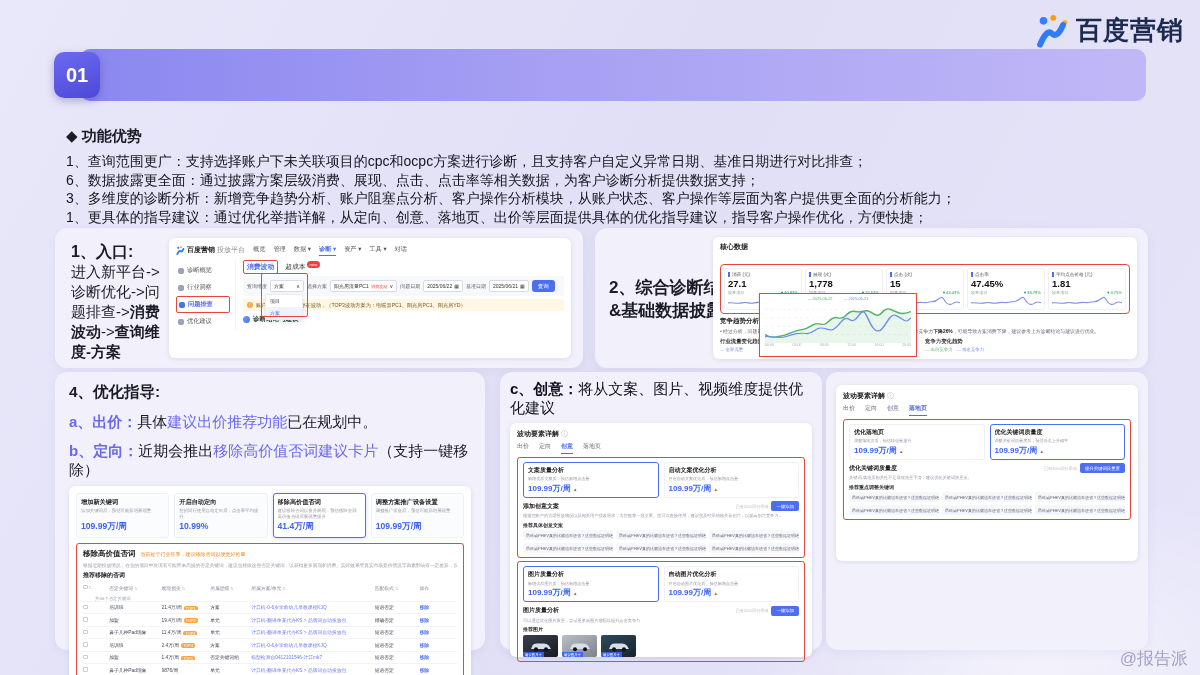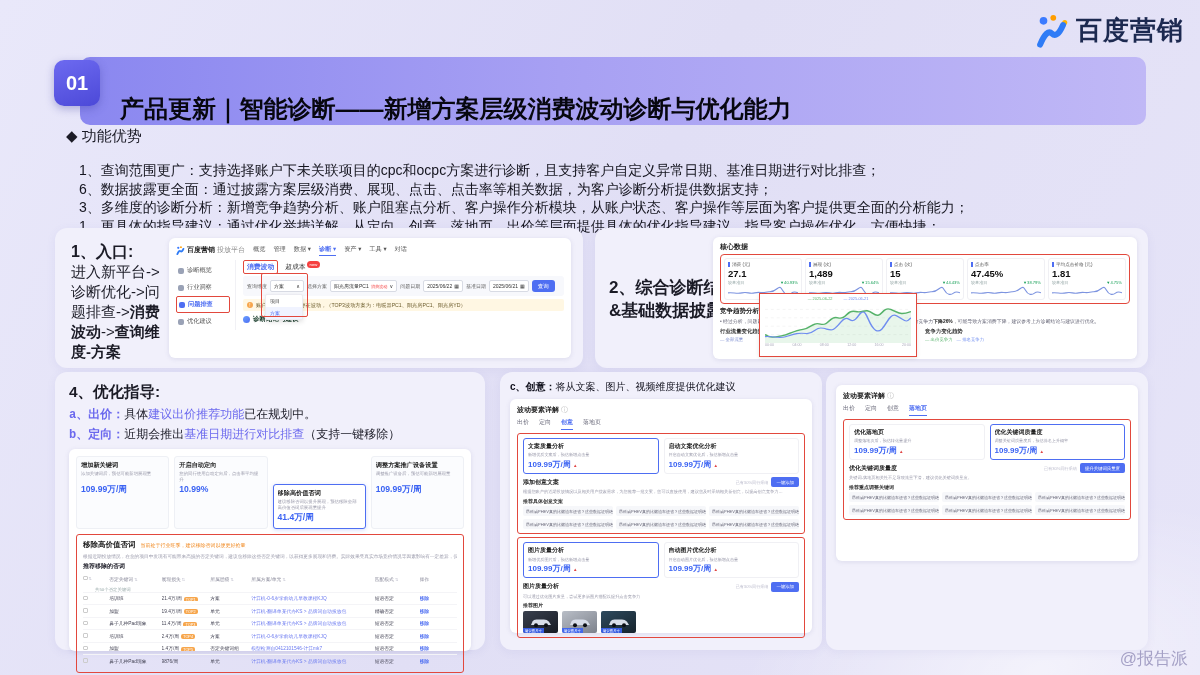--- a/index.html
+++ b/index.html
@@ -10,32 +10,32 @@
   .corner { position:absolute; right:-150px; bottom:-160px; width:620px; height:330px;
             background:radial-gradient(ellipse at center, rgba(255,255,255,.55), rgba(255,255,255,0) 70%);
             transform:rotate(-10deg); }
 
   
   .logo { position:absolute; top:13px; right:16px; display:flex; align-items:center; gap:7px; }
   .logo svg { width:34px; height:34px; }
   .logo-text { font-size:26px; font-weight:800; color:#1c2950; letter-spacing:1px; }
 
   
-  .banner { position:absolute; left:80px; top:57px; width:1066px; height:68px; border-radius:10px;
+  .banner { position:absolute; left:80px; top:49px; width:1066px; height:52px; border-radius:10px;
             background:linear-gradient(90deg,#8a87f0 0%,#a7a0f3 45%,#c0b8f6 100%);
-            display:flex; align-items:flex-end; padding-left:40px; }
+            display:flex; align-items:flex-start; padding-left:40px; }
   .banner-badge { position:absolute; left:-26px; top:3px; width:46px; height:46px; border-radius:10px;
             background:linear-gradient(160deg,#6d6af0,#4c49d8); color:#fff; font-size:20px; font-weight:800;
             display:flex; align-items:center; justify-content:center; box-shadow:0 3px 8px rgba(60,60,160,.35); }
   .banner-title { font-size:24px; font-weight:800; color:#07070f; }
 
   
   .features { position:absolute; left:66px; top:127px; width:1080px; }
-  .features-heading { font-size:15px; font-weight:400; margin-bottom:15px; }
-  .feature-line { font-size:14px; line-height:18.5px; color:#15151f;margin-left:13px; }
+  .features-heading { font-size:15px; font-weight:700; margin-bottom:6px; }
+  .feature-line { font-size:14px; line-height:18.5px; color:#15151f; }
 
   
   .panel { position:absolute; background:#f1f0fb; border-radius:12px; box-shadow:0 2px 10px rgba(100,100,180,.08); }
   .shot { background:#fff; border-radius:6px; box-shadow:0 1px 5px rgba(90,90,150,.14); }
   .redbox { border:1.4px solid #e2483d; border-radius:4px; }
 
   
   .p1 { left:55px; top:228px; width:528px; height:140px; }
   .p1-label { position:absolute; left:16px; top:14px; width:100px; font-size:15px; line-height:20px; }
   .p1-title { font-size:16px; font-weight:800; }
@@ -74,21 +74,21 @@
   .warn-dot { width:6px; height:6px; border-radius:50%; background:#f7a64c; color:#fff; font-size:4.5px; display:flex;
               align-items:center; justify-content:center; flex:none; }
   .s1-concl { margin-top:4px; display:flex; align-items:center; gap:3px; font-size:6.5px; font-weight:700; color:#243; }
   .concl-dot { width:7px; height:7px; border-radius:50%; background:linear-gradient(140deg,#6aa0ff,#4e6ef2); flex:none; }
 
   
   .p2 { left:595px; top:228px; width:553px; height:140px; }
   .p2-label { position:absolute; left:14px; top:48px; font-size:17px; font-weight:800; line-height:23px; }
   .p2-shot { position:absolute; left:118px; top:9px; width:424px; height:122px; padding:5px 7px; }
   .s2-core { font-size:7px; font-weight:800; color:#222; }
-  .s2-metrics { display:flex; gap:3px; padding:3px; margin-top:2px; }
+  .s2-metrics { display:flex; gap:3px; padding:3px; margin-top:12px; }
   .m-card { flex:1; min-width:0; background:#fff; border:1px solid #f0f0f4; border-radius:3px; padding:3px 3px 2px; }
   .m-name { display:flex; align-items:center; gap:2px; font-size:4.6px; color:#555; white-space:nowrap; overflow:hidden; }
   .m-bar { width:2px; height:5px; background:#4e6ef2; flex:none; }
   .m-value { font-size:9.5px; font-weight:800; color:#111; margin:1px 0; }
   .m-cmp { display:flex; justify-content:space-between; font-size:4.1px; }
   .m-base { color:#9aa; } .m-chg { color:#18a058; }
   .spark { width:100%; height:11px; display:block; margin-top:1px; }
   .s2-trend { margin-top:3px; position:relative; }
   .s2-ttl { font-size:6.5px; font-weight:800; color:#222; }
   .s2-ttl .info { color:#b9b9c9; font-weight:400; }
@@ -101,27 +101,27 @@
   .lg-green { color:#56b26a; } .lg-blue { color:#6f8df0; margin-left:4px; }
   .s2-chart { position:absolute; left:46px; top:56px; width:158px; height:64px; background:#fff; z-index:5;
               border:1.3px solid #e2483d; padding:2px 5px; box-shadow:0 1px 4px rgba(0,0,0,.1); }
   .s2-chart-leg { display:flex; justify-content:center; gap:7px; font-size:3.9px; }
   .s2-chart svg { width:100%; height:42px; display:block; }
   .s2-ticks { display:flex; justify-content:space-between; font-size:3.6px; color:#aab; }
 
   
   .p3 { left:55px; top:372px; width:430px; height:278px; padding:10px 14px; }
   .p3-title { font-size:15.5px; font-weight:800; }
-  .p3-line { font-size:12px; margin-top:3px;font-family:Liberation Mono, monospace; }
+  .p3-line { font-size:15px; margin-top:10px; }
   .pl { color:#6b68ee; font-weight:800; }
   .plk { color:#6b68ee; }
   .p3-shot { margin-top:6px; padding:7px; height:202px; }
   .g-cards { display:flex; gap:5px; }
   .g-card { flex:1; min-width:0; background:#fbfcfe; border:1px solid #eef0f5; border-radius:3px; padding:4px; }
-  .g-card.hl { background:#fff; border:1.2px solid #4e6ef2; box-shadow:0 1px 4px rgba(78,110,242,.25);margin-top:28px; }
+  .g-card.hl { background:#fff; border:1.2px solid #4e6ef2; box-shadow:0 1px 4px rgba(78,110,242,.25); }
   .g-t { font-size:6.2px; font-weight:800; color:#222; white-space:nowrap; overflow:hidden; }
   .g-d { font-size:4.4px; color:#99a; line-height:5.6px; height:11px; overflow:hidden; margin-top:1px; }
   .g-v { font-size:8.6px; font-weight:800; color:#3b63f3; margin-top:2px; }
   .neg { margin-top:5px; border:1.3px solid #e2483d; border-radius:3px; padding:5px 6px; }
   .neg-trow { display:flex; align-items:baseline; gap:5px; }
   .neg-title { font-size:7.5px; font-weight:800; color:#222; }
   .neg-tip { font-size:5px; color:#f08519; }
   .neg-desc { font-size:4.7px; color:#99a; white-space:nowrap; overflow:hidden; margin-top:2.5px; }
   .neg-lt { font-size:6px; font-weight:800; margin-top:3px; }
   .tbl { margin-top:2px; }
@@ -134,21 +134,21 @@
   .cbx { width:4.5px; height:4.5px; border:1px solid #ccc; border-radius:1px; display:inline-block; }
   .topbadge { background:#f7a64c; color:#fff; font-size:3.8px; border-radius:2px; padding:.5px 2px; margin-left:2px; }
   .topbadge:empty { display:none; }
   .lnk { color:#6a79f0; }
   .op { color:#4e6ef2; font-weight:700; }
   .cnt { font-size:4.4px; color:#9aa; padding:2px 0 0 12px; }
 
   
   .pc { left:500px; top:372px; width:322px; height:278px; padding:8px 10px; }
   .pd { left:826px; top:372px; width:322px; height:278px; padding:8px 10px; }
-  .cd-head { font-size:10px; color:#10101c; }
+  .cd-head { font-size:15px; color:#10101c; }
   .cd-head b { font-weight:800; }
   .cd-card { margin-top:5px; padding:6px 7px; }
   .pc .cd-card { height:234px; } .pd .cd-card { height:176px; }
   .dt { font-size:7px; font-weight:800; color:#222; }
   .dt .info { color:#bbb; font-weight:400; }
   .tabs { display:flex; gap:10px; font-size:6px; color:#667; margin-top:3px; }
   .tabs span { padding-bottom:1.5px; }
   .pc .tabs span:nth-child(3), .pd .tabs span:nth-child(4) { color:#4e6ef2; font-weight:700; border-bottom:1.5px solid #4e6ef2; }
   .rb { margin-top:3px; border:1.3px solid #e2483d; border-radius:3px; padding:4px 5px; }
   .cd-cards { display:flex; gap:5px; }
@@ -188,21 +188,20 @@
       <circle cx="10" cy="8" r="4.5" fill="#3b7bff"></circle>
       <circle cx="21.5" cy="4.5" r="3.4" fill="#ff9d00"></circle>
       <circle cx="35" cy="10" r="3" fill="#ffb300"></circle>
       <path d="M6,36 Q14,17 20,23 Q26,29 33,13" stroke="#2f7cf6" stroke-width="7" fill="none" stroke-linecap="round"></path>
     </svg>
     <span class="logo-text">百度营销</span>
   </div>
 
   <div class="banner">
     <div class="banner-badge">01</div>
-    <div class="banner-title">产品更新｜智能诊断——新增方案层级消费波动诊断与优化能力</div>
   </div>
 
   <div class="features">
     <div class="features-heading">◆ 功能优势</div>
     <div>
         <div class="feature-line">1、查询范围更广：支持选择账户下未关联项目的cpc和ocpc方案进行诊断，且支持客户自定义异常日期、基准日期进行对比排查；</div>
         <div class="feature-line">6、数据披露更全面：通过披露方案层级消费、展现、点击、点击率等相关数据，为客户诊断分析提供数据支持；</div>
         <div class="feature-line">3、多维度的诊断分析：新增竞争趋势分析、账户阻塞点分析、客户操作分析模块，从账户状态、客户操作等层面为客户提供更全面的分析能力；</div>
         <div class="feature-line">1、更具体的指导建议：通过优化举措详解，从定向、创意、落地页、出价等层面提供具体的优化指导建议，指导客户操作优化，方便快捷；</div>
       </div>
@@ -320,21 +319,21 @@
             </div>
           <svg class="spark" viewBox="0 0 100 16" preserveAspectRatio="none">
               <path d="M0,10 C8,9 12,12 20,10 S30,12 38,10 S48,11 54,9 S62,11 70,4 S76,10 84,12 S90,5 100,10" fill="none" stroke="#7d94e0" stroke-width="1.6"></path>
             </svg>
         </div>
           <div class="m-card">
           <div class="m-name">
               <span class="m-bar"></span>
               <span>展现 (次)</span>
             </div>
-          <div class="m-value">1,489</div>
+          <div class="m-value">1,778</div>
           <div class="m-cmp">
               <span class="m-base">较基准日</span>
               <span class="m-chg">▼15.64%</span>
             </div>
           <svg class="spark" viewBox="0 0 100 16" preserveAspectRatio="none">
               <path d="M0,10 C8,9 12,12 20,10 S30,12 38,10 S48,11 54,9 S62,11 70,4 S76,10 84,12 S90,5 100,10" fill="none" stroke="#7d94e0" stroke-width="1.6"></path>
             </svg>
         </div>
           <div class="m-card">
           <div class="m-name">
@@ -420,21 +419,21 @@
       </div>
     </div>
   </div>
 
   <div class="panel p3">
     <div class="p3-title">4、优化指导:</div>
     <div class="p3-line">
       <span class="pl">a、出价：</span><span>具体</span><span class="plk">建议出价推荐功能</span><span>已在规划中。</span>
     </div>
     <div class="p3-line">
-      <span class="pl">b、定向：</span><span>近期会推出</span><span class="plk">基准日期进行对比排查</span><span>（支持一键移除）</span>
+      <span class="pl">b、定向：</span><span>近期会推出</span><span class="plk">移除高价值否词建议卡片</span><span>（支持一键移除）</span>
     </div>
     <div class="p3-shot shot">
       <div class="g-cards">
         <div class="g-card">
           <div class="g-t">增加新关键词</div>
           <div class="g-d">添加关键词后，预估可能新增展现量</div>
           <div class="g-v">109.99万/周</div>
         </div>
         <div class="g-card">
           <div class="g-t">开启自动定向</div>

